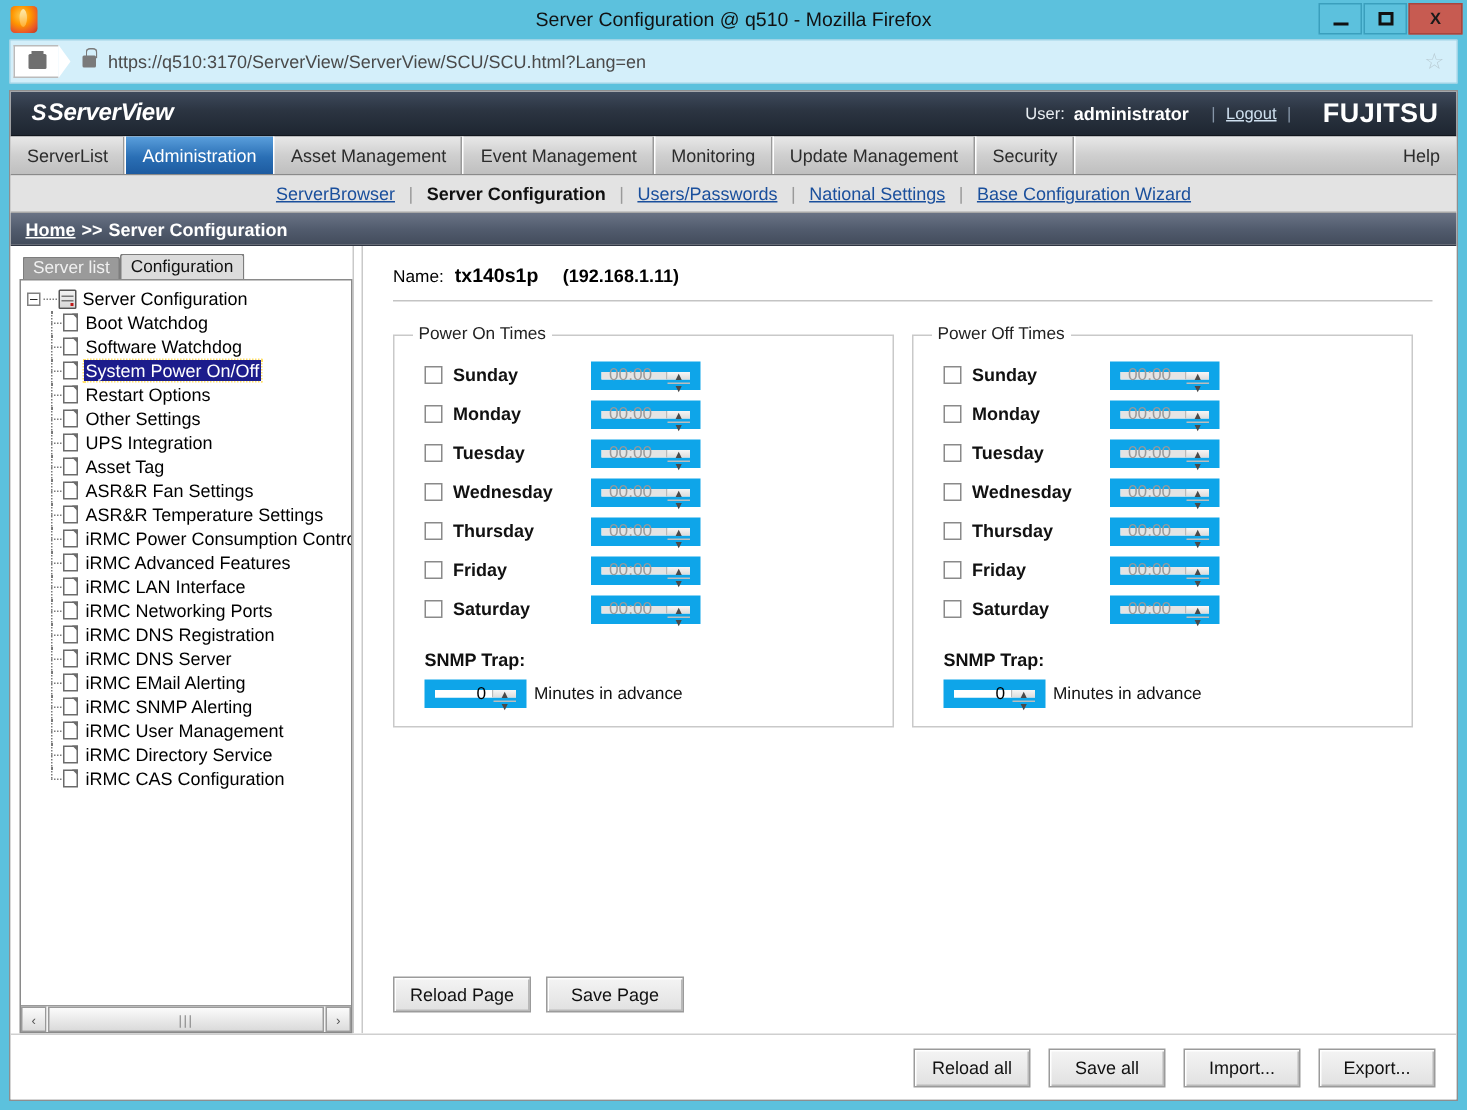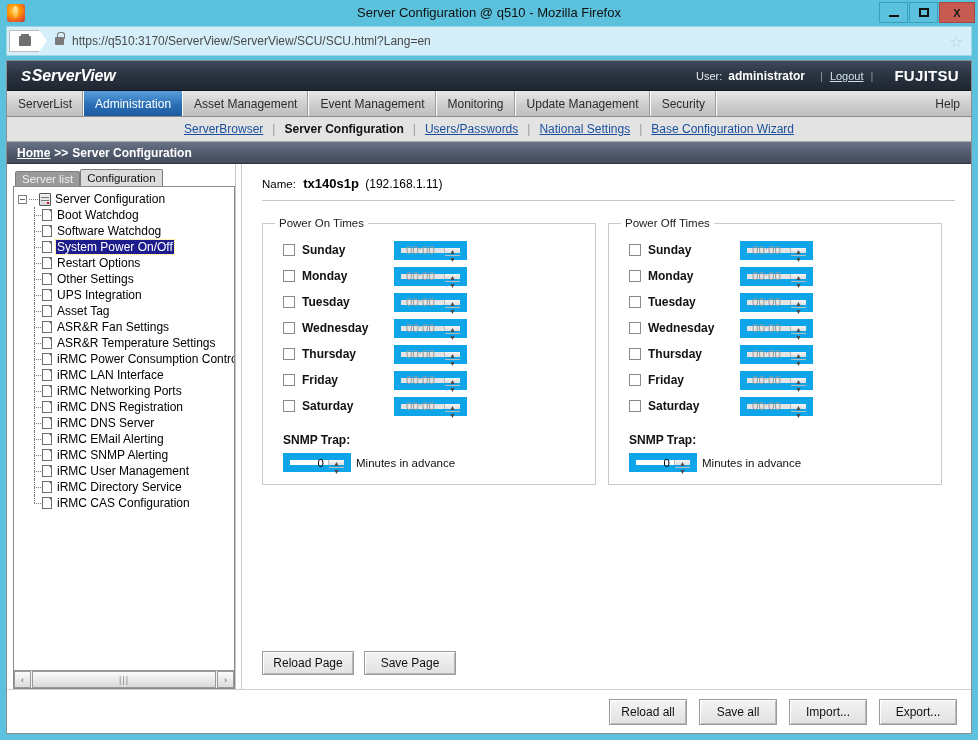--- a/index.html
+++ b/index.html
@@ -128,21 +128,21 @@
   .sv-logo .mark { color: #ffffff; font-size: 15px; margin-right: 1px; }
   .sv-userarea {
     margin-left: auto; display: flex; align-items: center;
     color: #e8edf2; font-size: 11px; margin-right: 0;
   }
   .sv-userlabel { margin-right: 6px; }
   .sv-username { font-weight: bold; color: #ffffff; margin-right: 8px; font-size: 12px; }
   .sv-sep { color: #8595a7; margin: 0 7px; }
   .sv-logout { color: #cfe0ef; text-decoration: underline; cursor: pointer; font-size: 11px; }
   .sv-fujitsu {
-    color: #ffffff; font-weight: bold; font-size: 15px;
+    color: #ffffff; font-weight: bold; font-size: 18px;
     margin: 0 12px 0 14px; letter-spacing: .3px;
     font-family: "Liberation Sans", sans-serif;
   }
 
   
   .sv-tabs {
     height: 26px; flex: 0 0 26px;
     background: linear-gradient(180deg,#e8e8e8 0%,#cfcfcf 50%,#bfbfbf 100%);
     display: flex; align-items: stretch;
     border-bottom: 1px solid #8a8a8a;
@@ -304,21 +304,21 @@
   
   .sv-right {
     flex: 1; display: flex; flex-direction: column;
     padding: 8px 10px 0 12px;
     overflow: hidden;
     background: #ffffff;
   }
   .info-line { font-size: 12px; color: #000; margin: 4px 0 0 8px; }
   .info-line .lbl { font-size: 11.5px; }
   .info-line .val { font-weight: bold; font-size: 13px; margin-left: 4px; }
-  .info-line .ip { font-weight: normal; font-size: 12px; margin-left: 3px; }
+  .info-line .ip { font-weight: bold; font-size: 12px; margin-left: 13px; }
   .hr {
     border: none; border-top: 1px solid #c4c4c4;
     margin: 9px 6px 0 8px;
   }
 
   .panels { display: flex; gap: 12px; margin: 16px 0 0 8px; }
   fieldset.panel {
     border: 1px solid #c9c9c9;
     margin: 0; padding: 8px 10px 12px 10px;
     width: 334px;
@@ -524,20 +524,25 @@
                   <span class="tree-label">ASR&amp;R Temperature Settings</span>
                 </div>
                 <div class="tree-row">
                   <span class="tree-stem"></span>
                   <span class="ico-page"></span>
                   <span class="tree-label">iRMC Power Consumption Control</span>
                 </div>
                 <div class="tree-row">
                   <span class="tree-stem"></span>
                   <span class="ico-page"></span>
+                  <span class="tree-label">iRMC Advanced Features</span>
+                </div>
+                <div class="tree-row">
+                  <span class="tree-stem"></span>
+                  <span class="ico-page"></span>
                   <span class="tree-label">iRMC LAN Interface</span>
                 </div>
                 <div class="tree-row">
                   <span class="tree-stem"></span>
                   <span class="ico-page"></span>
                   <span class="tree-label">iRMC Networking Ports</span>
                 </div>
                 <div class="tree-row">
                   <span class="tree-stem"></span>
                   <span class="ico-page"></span>

